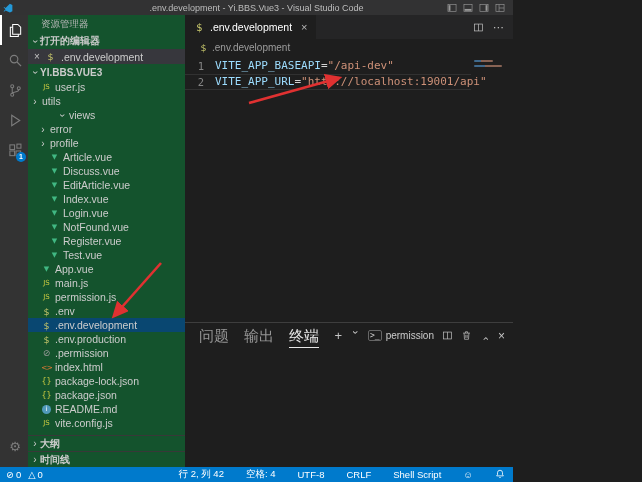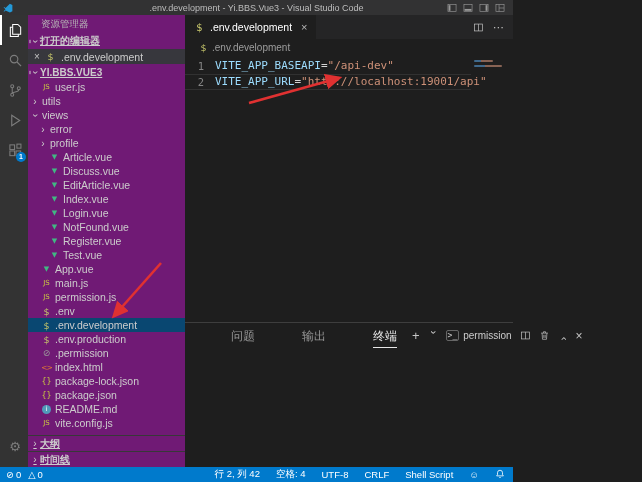--- a/index.html
+++ b/index.html
@@ -19,23 +19,23 @@
 
   
   .activitybar { width:28px; background:#333333; display:flex; flex-direction:column; align-items:stretch; flex:0 0 auto; }
   .ab-item { width:28px; height:30px; display:flex; align-items:center; justify-content:center; color:#7d7d7d; position:relative; border-left:2px solid transparent; cursor:pointer; }
   .ab-item.active { color:#ffffff; border-left:2px solid #ffffff; }
   .ab-item svg { width:15px; height:15px; display:block; }
   .badge { position:absolute; right:2px; bottom:3px; background:#007acc; color:#fff; border-radius:50%; width:10px; height:10px; font-size:7px; line-height:10px; text-align:center; font-weight:bold; }
   .ab-bottom { margin-top:auto; margin-bottom:6px; font-size:13px; }
 
   
-  .sidebar { width:157px; background:#701a75; color:#cccccc; display:flex; flex-direction:column; font-size:11px; flex:0 0 auto; overflow:hidden; }
+  .sidebar { width:157px; background:#14532d; color:#cccccc; display:flex; flex-direction:column; font-size:11px; flex:0 0 auto; overflow:hidden; }
   .sb-title { height:18px; line-height:18px; padding-left:13px; font-size:9.5px; color:#b8b8b8; }
-  .section-header { height:16px; display:flex; align-items:center; font-weight:bold; font-size:10px; color:#cccccc; padding-left:2px; cursor:pointer; flex:0 0 auto; white-space:nowrap;text-decoration:underline; }
+  .section-header { height:16px; display:flex; align-items:center; font-weight:bold; font-size:10px; color:#cccccc; padding-left:2px; cursor:pointer; flex:0 0 auto; white-space:nowrap; }
   .bottom-section { border-top:1px solid #383838; }
   .chev { display:inline-block; width:10px; text-align:center; color:#cccccc; font-size:10px; font-weight:normal; transform-origin:center; flex:0 0 auto; }
   .chev.exp { transform:rotate(90deg); }
   .chev.up { transform:rotate(-90deg); }
   .open-editor-item { height:15px; display:flex; align-items:center; background:#37373d; padding-left:4px; gap:2px; cursor:pointer; }
   .close-x { color:#c2c2c2; font-size:10px; width:10px; text-align:center; cursor:pointer; }
   .tree { flex:0 0 auto; }
   .row { height:14px; display:flex; align-items:center; cursor:pointer; white-space:nowrap; }
   .row.selected { background:#094771; }
   .ficon { display:inline-block; width:13px; text-align:center; font-weight:normal; flex:0 0 auto; font-family:"DejaVu Sans",sans-serif; }
@@ -65,34 +65,34 @@
   .tok-string   { color:#ce9178; }
   .cursor { width:1px; height:12px; background:#aeafad; display:inline-block; margin-left:1px; }
   .minimap { position:absolute; top:4px; right:3px; width:36px; }
   .mm-bar { height:2px; margin-bottom:3px; border-radius:1px;
             background:linear-gradient(to right,#569cd699 38%,#ce917899 38%); }
 
   
   .panel { height:145px; border-top:1px solid #3e3e3e; display:flex; flex-direction:column; flex:0 0 auto; }
   .panel-header { height:25px; display:flex; align-items:center; padding:0 8px 0 14px; flex:0 0 auto; }
   .panel-tabs { display:flex; height:25px; }
-  .panel-tab { margin-right:15px; font-size:12px; color:#969696; height:25px; line-height:26px; cursor:pointer; white-space:nowrap;margin-left:32px; }
+  .panel-tab { margin-right:15px; font-size:15px; color:#969696; height:25px; line-height:26px; cursor:pointer; white-space:nowrap; }
   .panel-tab.active { color:#e7e7e7; border-bottom:1px solid #e7e7e7; }
   .panel-actions { margin-left:auto; display:flex; align-items:center; gap:8px; color:#c5c5c5; }
   .pa { cursor:pointer; font-size:11px; line-height:1; display:flex; align-items:center; }
   .pa svg { display:block; }
   .ps-chip { display:flex; align-items:center; gap:4px; font-size:10px; color:#cccccc; cursor:pointer; }
   .term-glyph { font-family:"DejaVu Sans Mono",monospace; font-size:8px; color:#cccccc; border:1px solid #666; padding:0 1px; border-radius:2px; }
   .panel-body { flex:1; font-family:"DejaVu Sans Mono","Liberation Mono",monospace; font-size:11px; color:#cccccc; padding:8px 0 0 10px; }
 
   
   .statusbar { height:15px; background:#007acc; color:#ffffff; display:flex; align-items:center; font-size:9.5px; padding:0 8px 0 6px; flex:0 0 auto; }
   .sb-left { display:flex; gap:7px; align-items:center; }
   .sb-item { display:flex; gap:2px; align-items:center; cursor:pointer; }
-  .sb-right { margin-left:auto; display:flex; gap:16px; align-items:center; }
+  .sb-right { margin-left:auto; display:flex; gap:22px; align-items:center; }
   .sb-right > span { cursor:pointer; white-space:nowrap; }
 
   
   .arrows { position:absolute; left:0; top:0; pointer-events:none; z-index:50; }
 </style>
 </head>
 <body>
 
 <div class="app">
 
@@ -195,21 +195,21 @@
       <div class="tree" id="file-tree">
           <div class="row" style="padding-left: 2px;">
             <span class="chev"></span>
             <span class="ficon icon-js">JS</span>
             <span class="flabel">user.js</span>
           </div>
           <div class="row" style="padding-left: 2px;">
             <span class="chev">›</span>
             <span class="flabel">utils</span>
           </div>
-          <div class="row" style="padding-left: 2px;">
+          <div class="row" style="padding-left: 2px; margin-left: 27px;">
             <span class="chev exp">›</span>
             <span class="flabel">views</span>
           </div>
           <div class="row" style="padding-left: 10px;">
             <span class="chev">›</span>
             <span class="flabel">error</span>
           </div>
           <div class="row" style="padding-left: 10px;">
             <span class="chev">›</span>
             <span class="flabel">profile</span>

